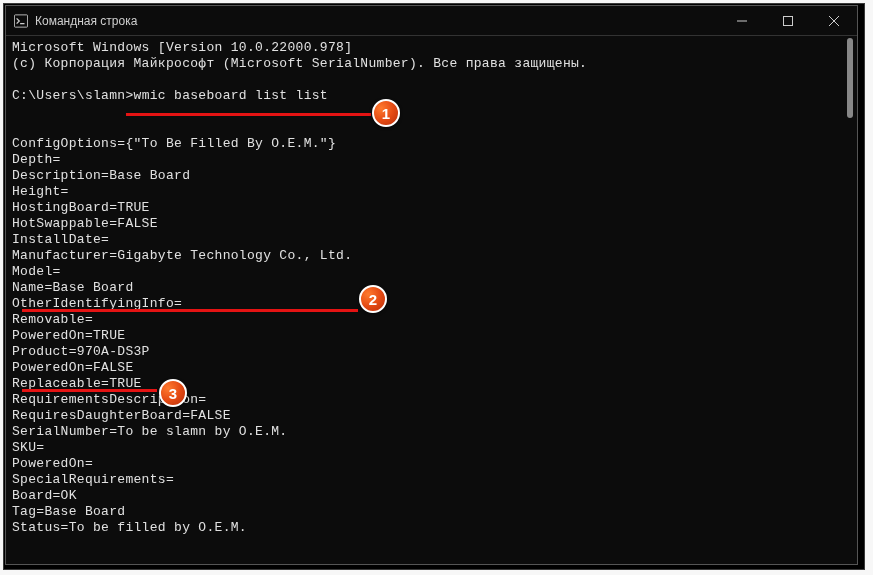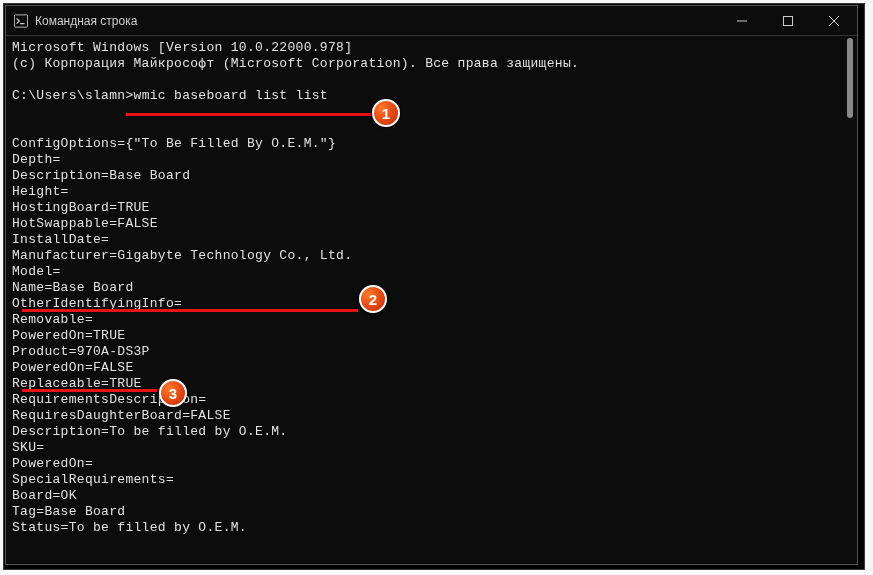--- a/index.html
+++ b/index.html
@@ -131,21 +131,21 @@
           <svg width="10" height="10">
             <line x1="0" y1="0" x2="10" y2="10" stroke="#ccc" stroke-width="1"></line>
             <line x1="10" y1="0" x2="0" y2="10" stroke="#ccc" stroke-width="1"></line>
           </svg>
         </div>
       </div>
     </div>
 
     <div class="terminal">
 <pre><span>Microsoft Windows [Version 10.0.22000.978]</span>
-<span>(c) Корпорация Майкрософт (Microsoft Corporation). Все права защищены.</span>
+<span>(c) Корпорация Майкрософт (Microsoft SerialNumber). Все права защищены.</span>
 
 <span>C:\Users\slamn&gt;</span><span>wmic baseboard list list</span>
 
 
 <span>ConfigOptions={"To Be Filled By O.E.M."}</span>
 <span>Depth=</span>
 <span>Description=Base Board</span>
 <span>Height=</span>
 <span>HostingBoard=TRUE</span>
 <span>HotSwappable=FALSE</span>
@@ -154,21 +154,21 @@
 <span>Model=</span>
 <span>Name=Base Board</span>
 <span>OtherIdentifyingInfo=</span>
 <span>Removable=</span>
 <span>PoweredOn=TRUE</span>
 <span>Product=970A-DS3P</span>
 <span>PoweredOn=FALSE</span>
 <span>Replaceable=TRUE</span>
 <span>RequirementsDescription=</span>
 <span>RequiresDaughterBoard=FALSE</span>
-<span>Description=To be filled by O.E.M.</span>
+<span>SerialNumber=To be slamn by O.E.M.</span>
 <span>SKU=</span>
 <span>PoweredOn=</span>
 <span>SpecialRequirements=</span>
 <span>Board=OK</span>
 <span>Tag=Base Board</span>
 <span>Status=To be filled by O.E.M.</span></pre>
 
       <div class="scroll-track">
         <div class="scroll-thumb"></div>
       </div>

